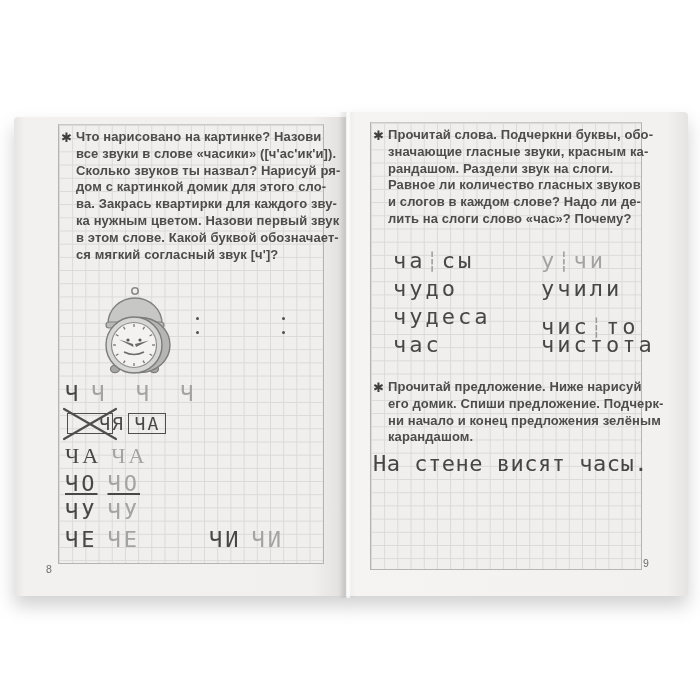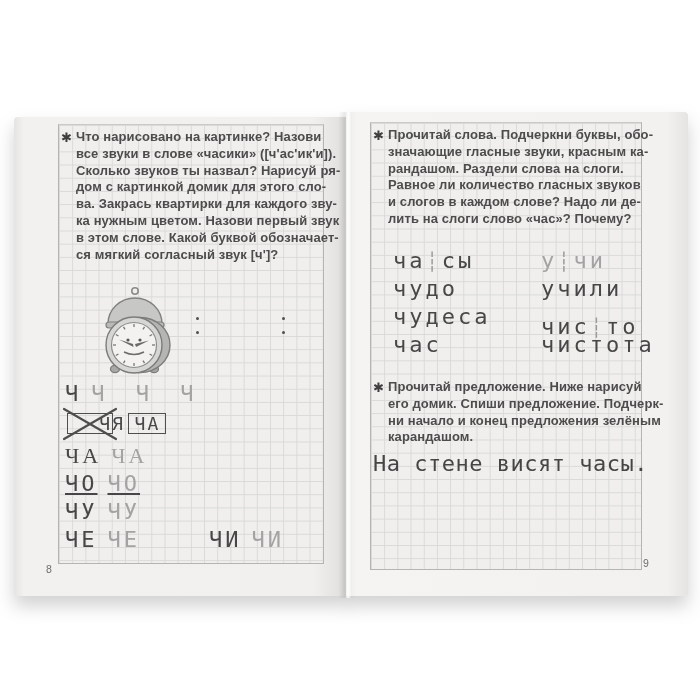--- a/index.html
+++ b/index.html
@@ -173,21 +173,21 @@
     </div>
   </div>
 
   <div class="grid gr">
 
     <div class="task" style="left:2px;top:4px;width:262px;">
       <span class="bullet">✱</span>
       <div class="lines">
         <div>Прочитай слова. Подчеркни буквы, обо-</div>
         <div>значающие гласные звуки, красным ка-</div>
-        <div>рандашом. Раздели слова на слоги.</div>
+        <div>рандашом. Раздели звук на слоги.</div>
         <div>Равное ли количество гласных звуков</div>
         <div>и слогов в каждом слове? Надо ли де-</div>
         <div>лить на слоги слово «час»? Почему?</div>
       </div>
     </div>
 
     <div class="word-row school" style="left:22px;top:120px;">
       <span>ча</span><span class="syl-div">┆</span><span>сы</span>
     </div>
     <div class="word-row school" style="left:22px;top:148px;">

